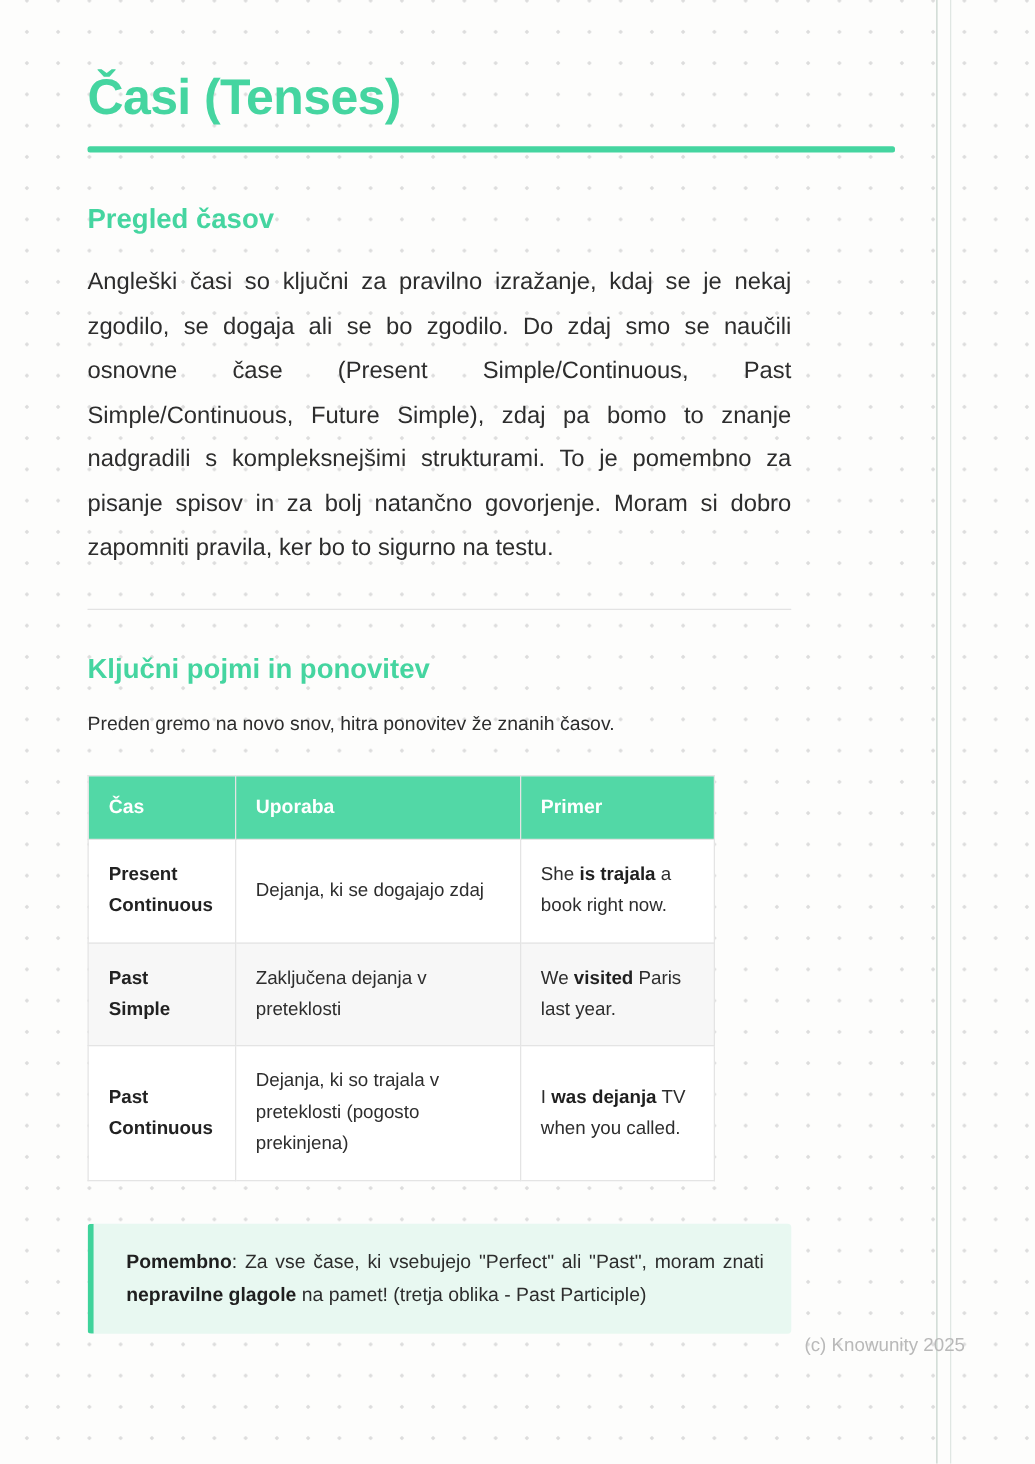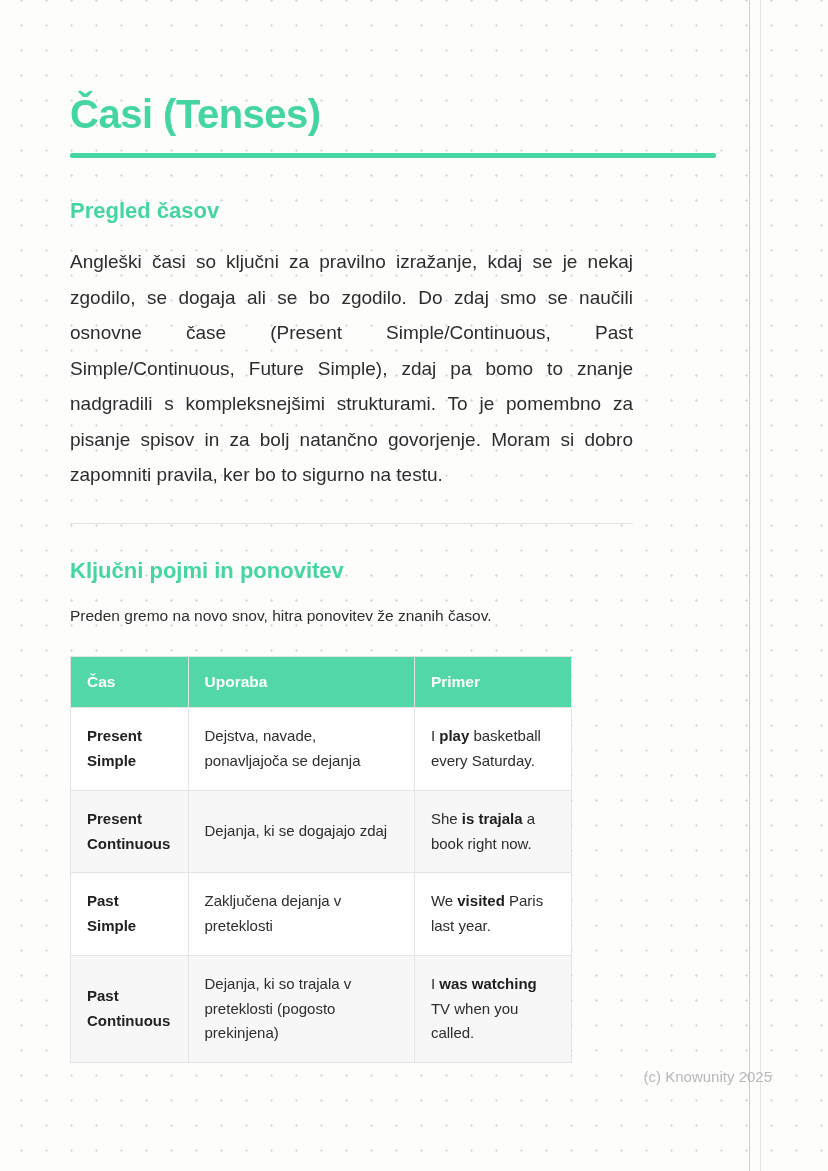--- a/index.html
+++ b/index.html
@@ -10,21 +10,21 @@
     background-color: #fdfdfc;
     background-image: radial-gradient(circle, #dcdcdc 1.2px, transparent 1.4px);
     background-size: 25px 25px;
     background-position: 9px 13px;
     position: relative;
   }
   .page {
     position: absolute;
     top: 0; left: 0;
     width: 755px; height: 1171px;
-    padding: 92px 0 0 70px;
+    padding: 56px 0 0 70px;
   }
   .content { width: 563px; }
   h1.doc-title {
     font-size: 40px;
     font-weight: 700;
     letter-spacing: -0.5px;
     color: #45d5a0;
     margin-bottom: 16px;
   }
   .title-rule {
@@ -141,40 +141,38 @@
       </colgroup>
       <thead>
         <tr>
             <th>Čas</th>
             <th>Uporaba</th>
             <th>Primer</th>
           </tr>
       </thead>
       <tbody>
           <tr>
-            <td class="tense">Present Simple</td>
-            <td>Dejstva, navade, ponavljajoča se dejanja</td>
-            <td>I <strong>play</strong> basketball every Saturday.</td>
-          </tr>
-          <tr>
             <td class="tense">Present Continuous</td>
             <td>Dejanja, ki se dogajajo zdaj</td>
             <td>She <strong>is trajala</strong> a book right now.</td>
           </tr>
           <tr>
             <td class="tense">Past Simple</td>
             <td>Zaključena dejanja v preteklosti</td>
             <td>We <strong>visited</strong> Paris last year.</td>
           </tr>
           <tr>
             <td class="tense">Past Continuous</td>
             <td>Dejanja, ki so trajala v preteklosti (pogosto prekinjena)</td>
-            <td>I <strong>was watching</strong> TV when you called.</td>
+            <td>I <strong>was dejanja</strong> TV when you called.</td>
           </tr>
         </tbody>
     </table>
 
+    <div class="callout">
+      <p><strong>Pomembno</strong>: Za vse čase, ki vsebujejo "Perfect" ali "Past", moram znati <strong>nepravilne glagole</strong> na pamet! (tretja oblika - Past Participle)</p>
+    </div>
   </div>
 </div>
 
 <div class="margin-line-1"></div>
 <div class="margin-line-2"></div>
 <div class="footer-credit">(c) Knowunity 2025</div>
 
 </body></html>

